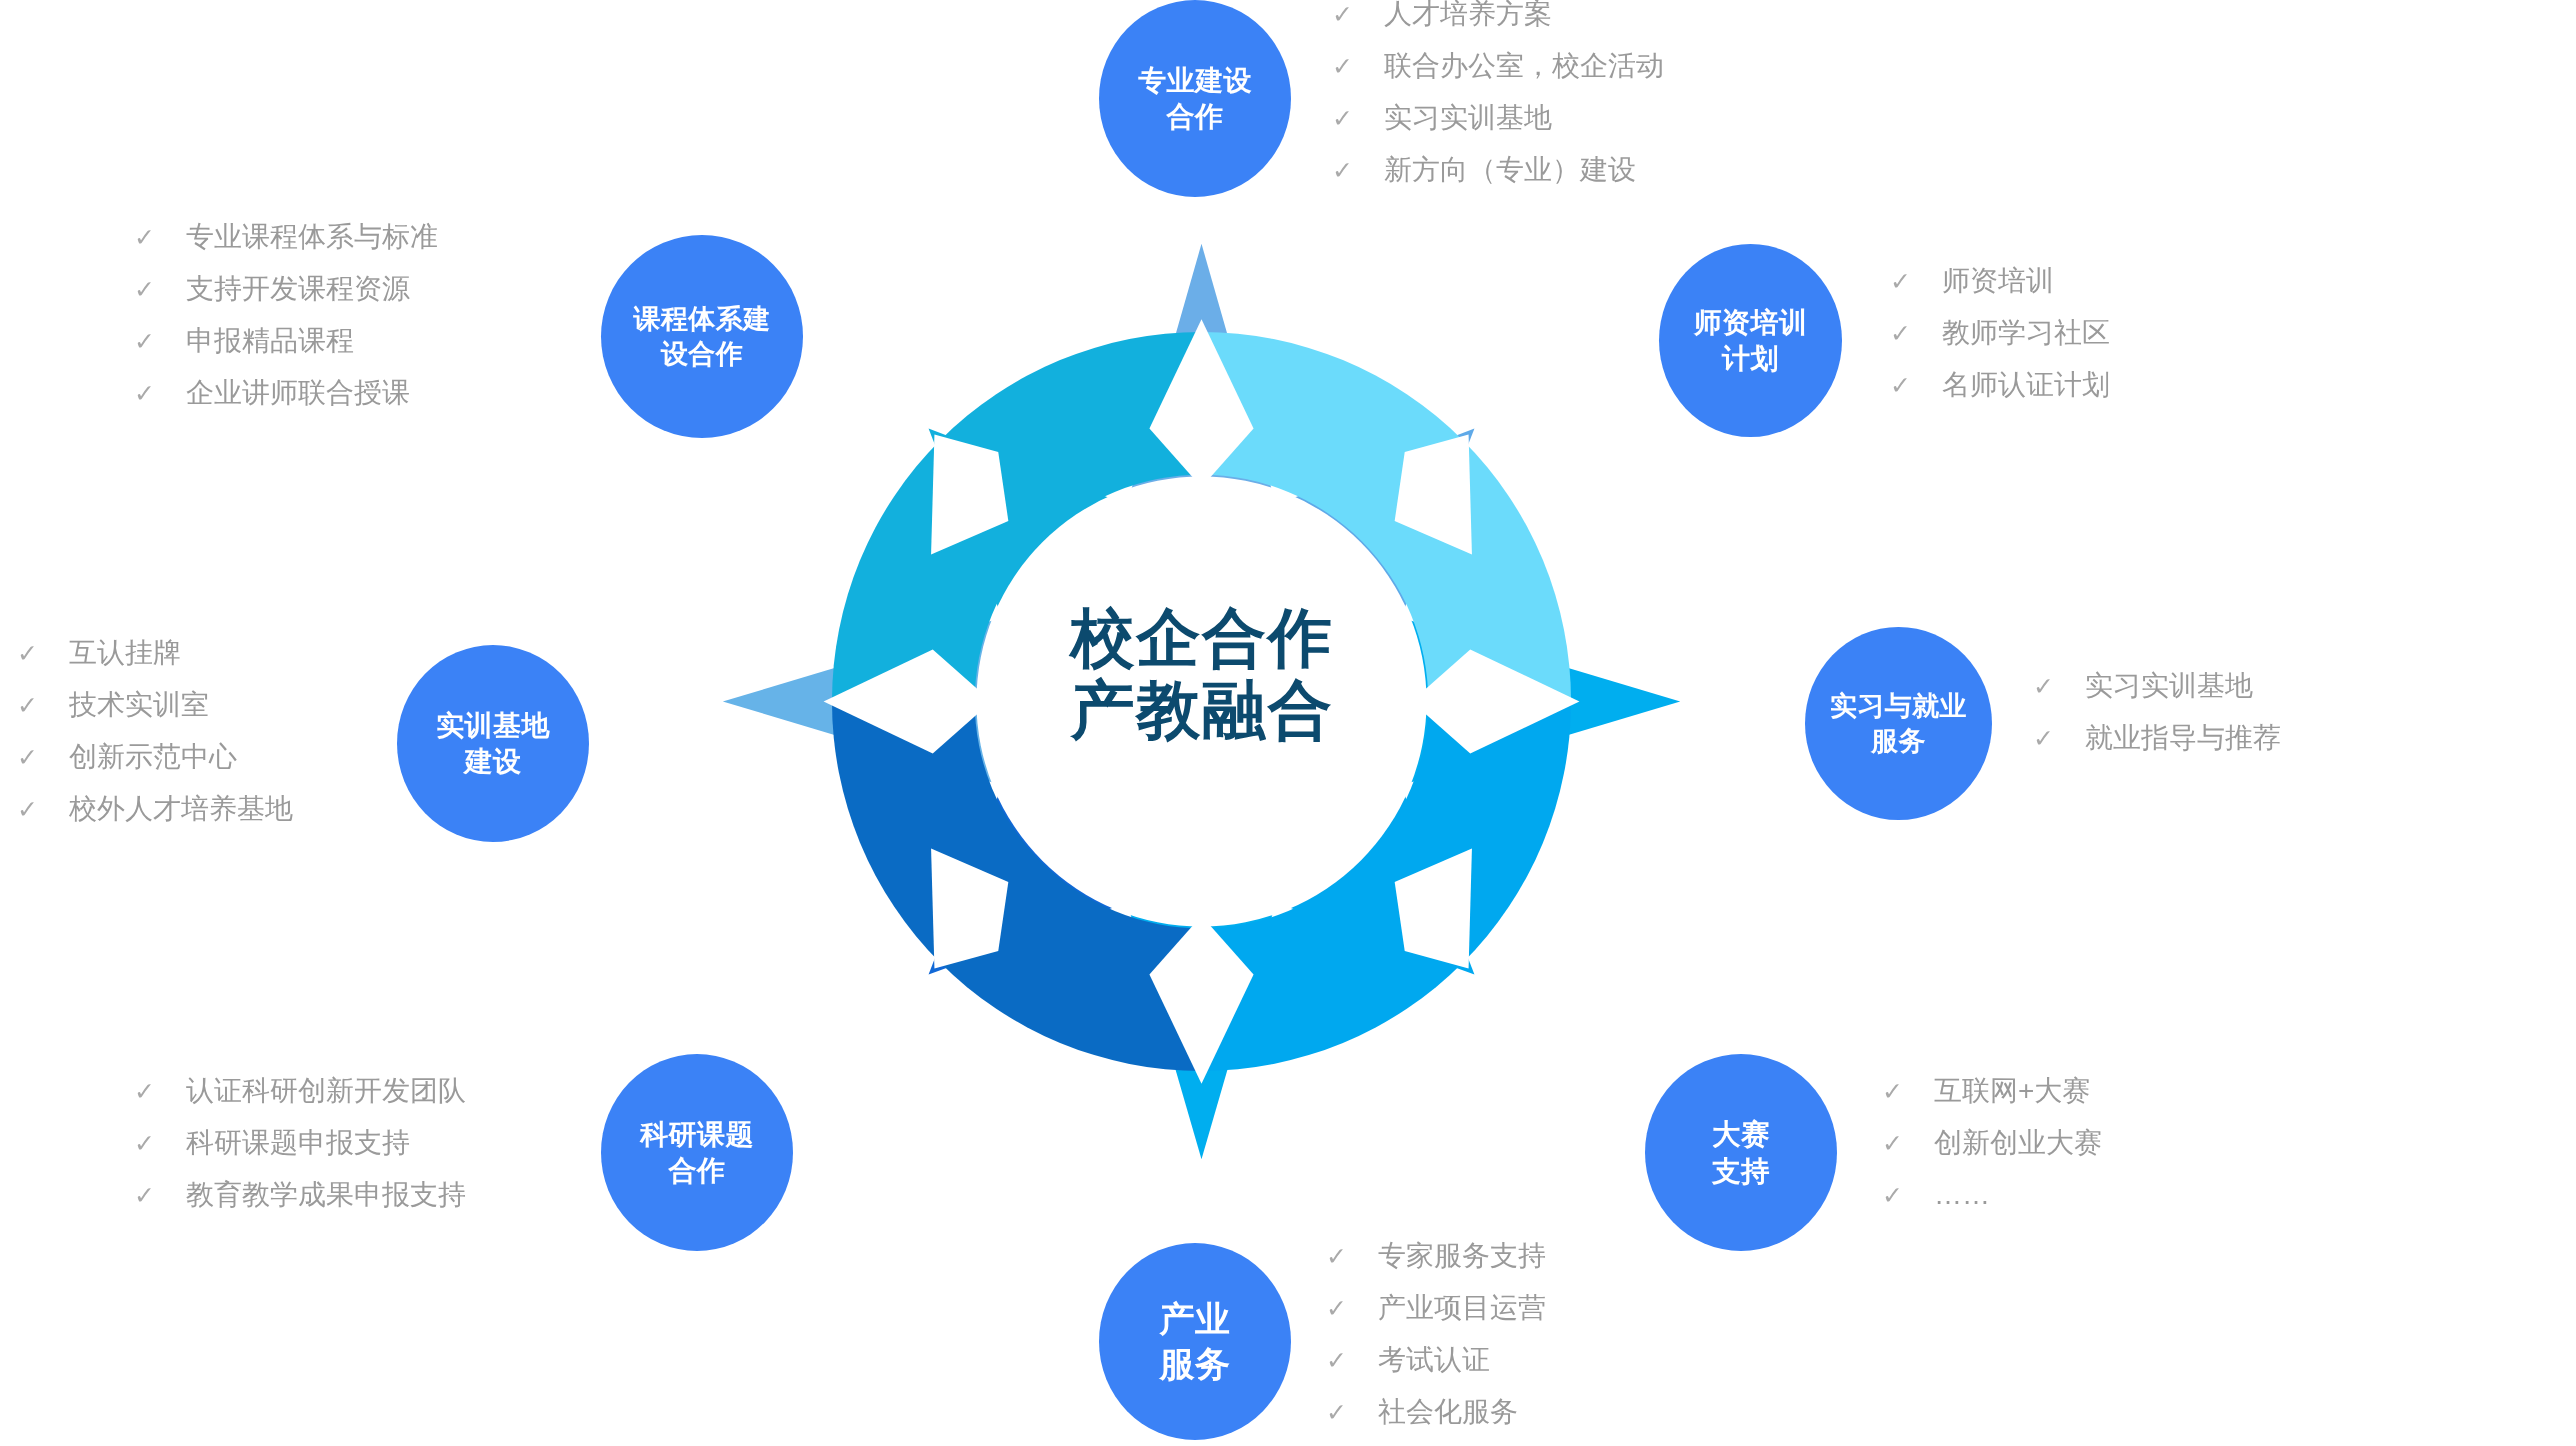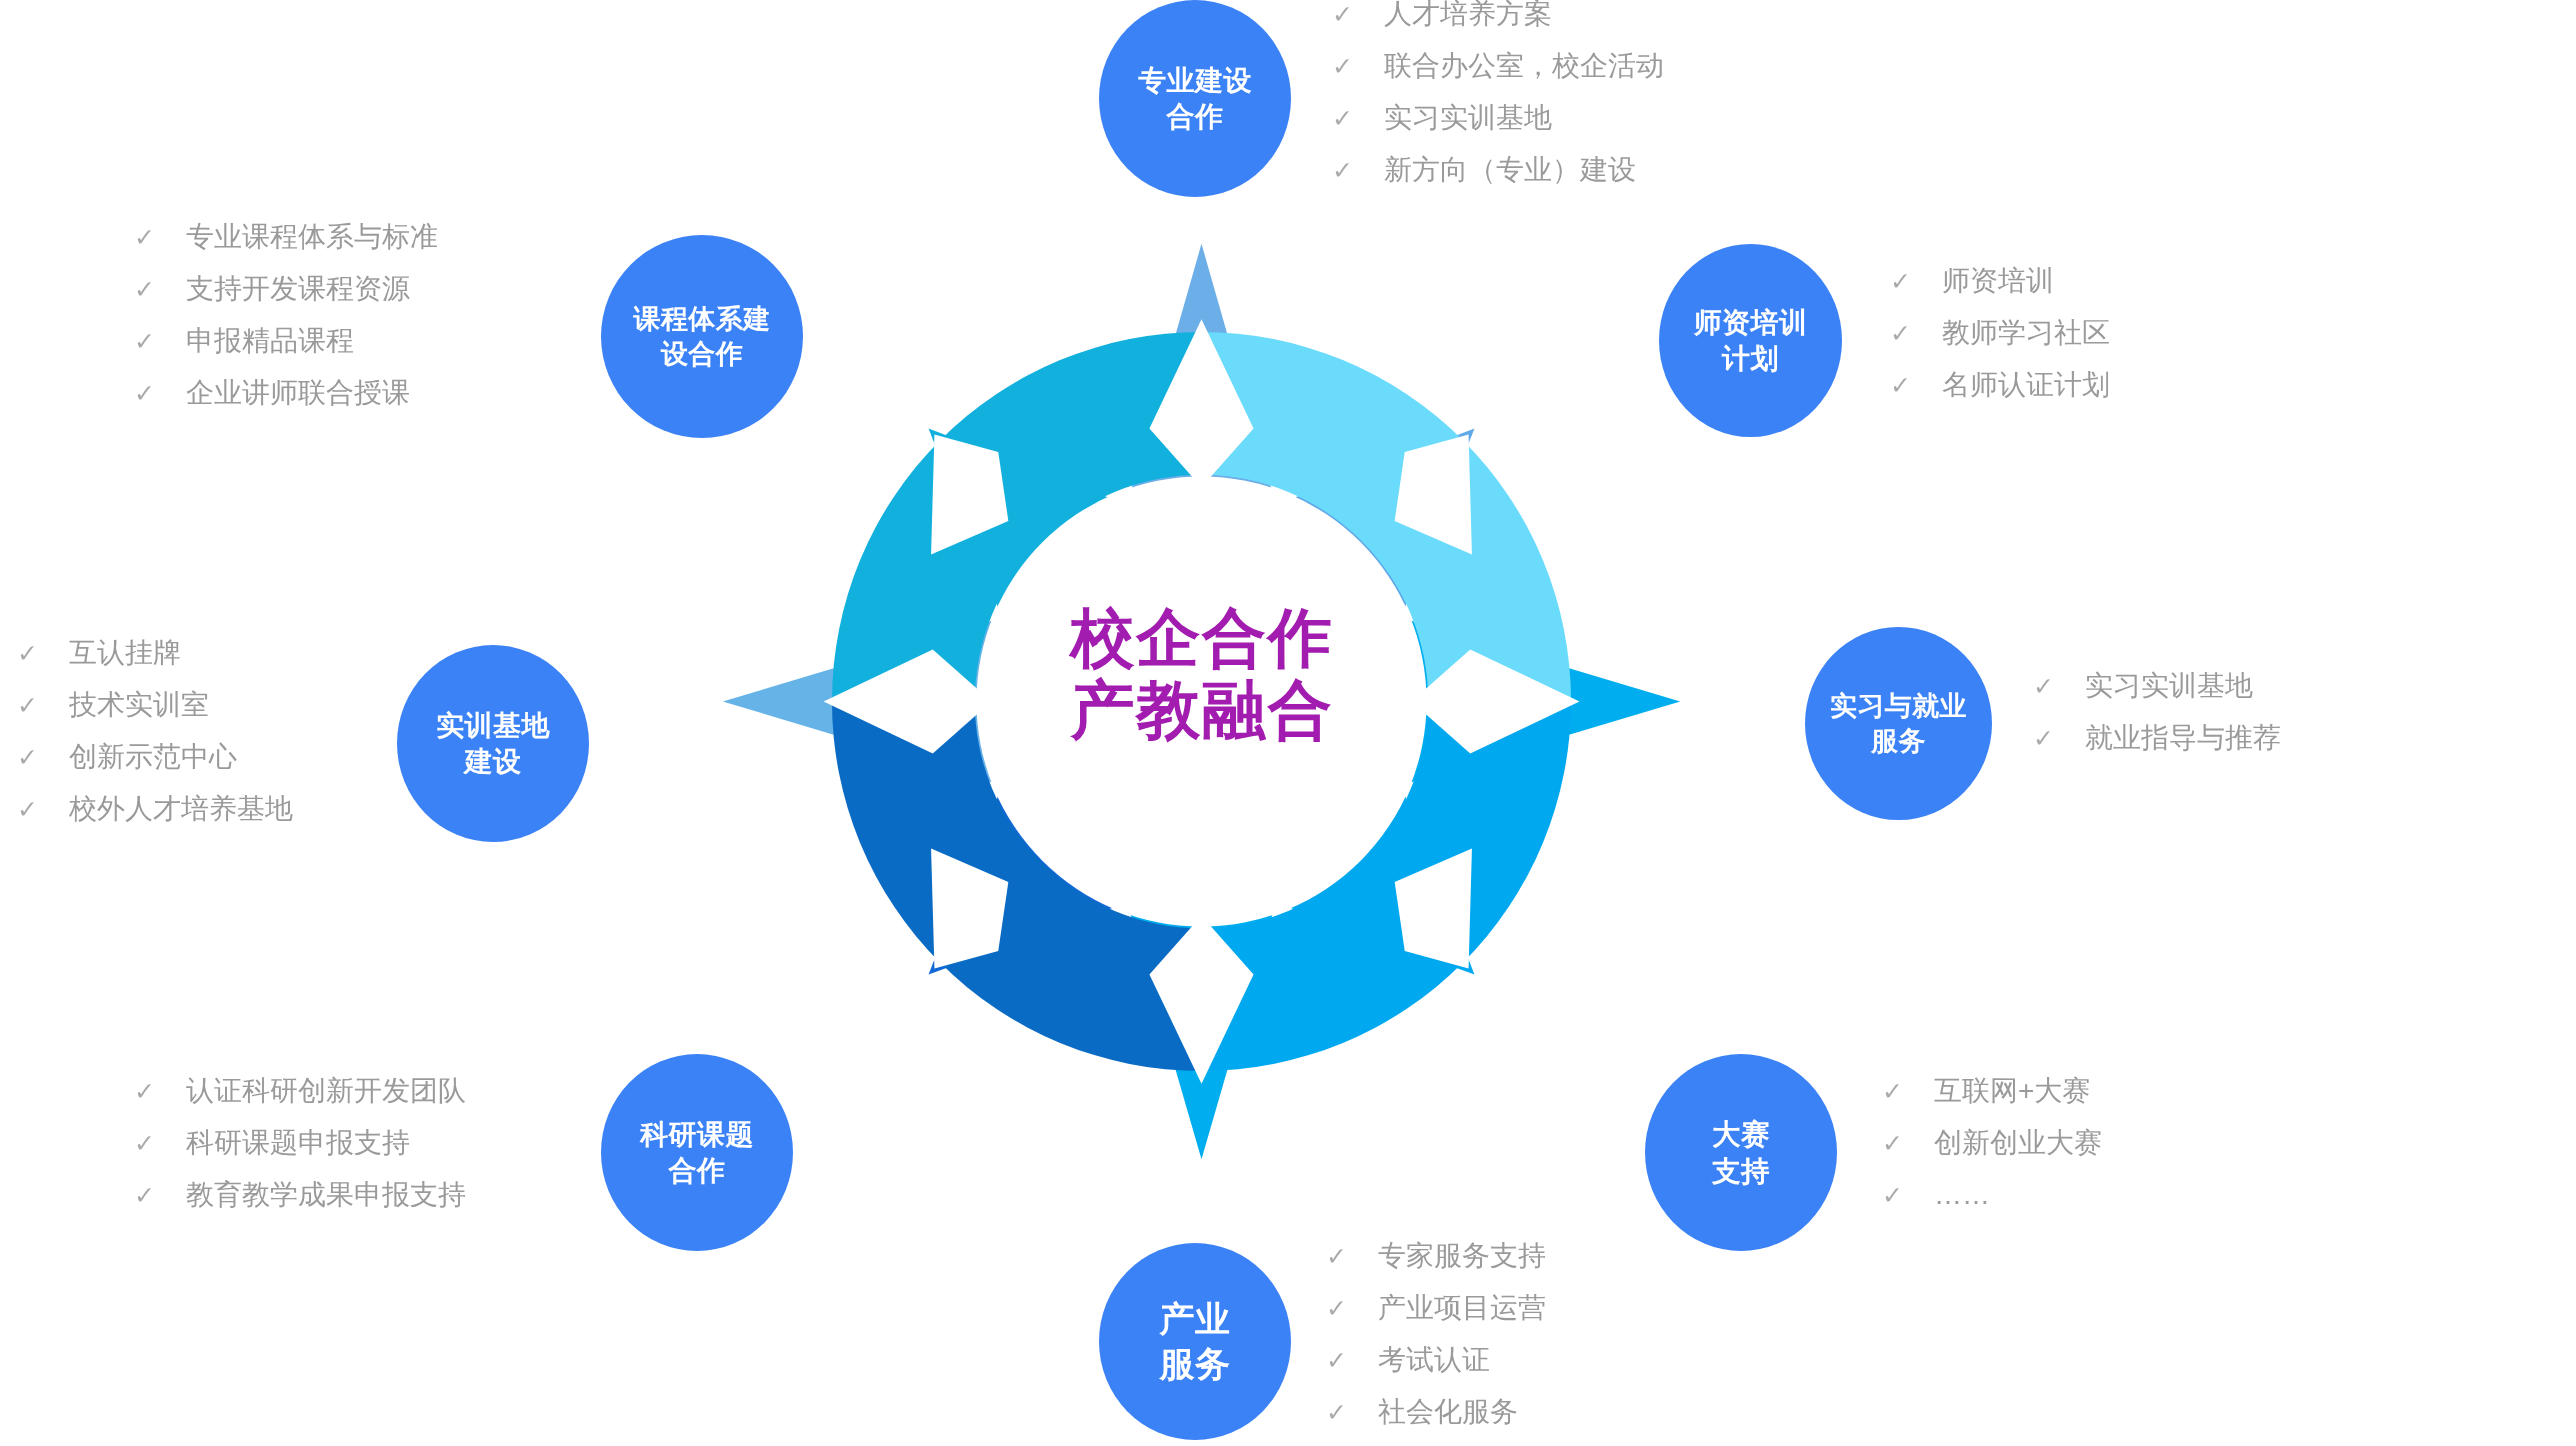--- a/index.html
+++ b/index.html
@@ -26,21 +26,21 @@
     height: 1033px;
   }
   #center-graphic svg { display: block; width: 100%; height: 100%; }
 
   .center-title {
     position: absolute;
     left: 975px;
     top: 603px;
     width: 454px;
     text-align: center;
-    color: #a21caf;
+    color: #0c4a6e;
     font-size: 64px;
     font-weight: bold;
     line-height: 1.12;
     letter-spacing: 1.7px;
     text-shadow: 2.5px 2.5px 0 rgba(255,255,255,0.55);
     white-space: pre-line;
   }
 
   
   .node {

